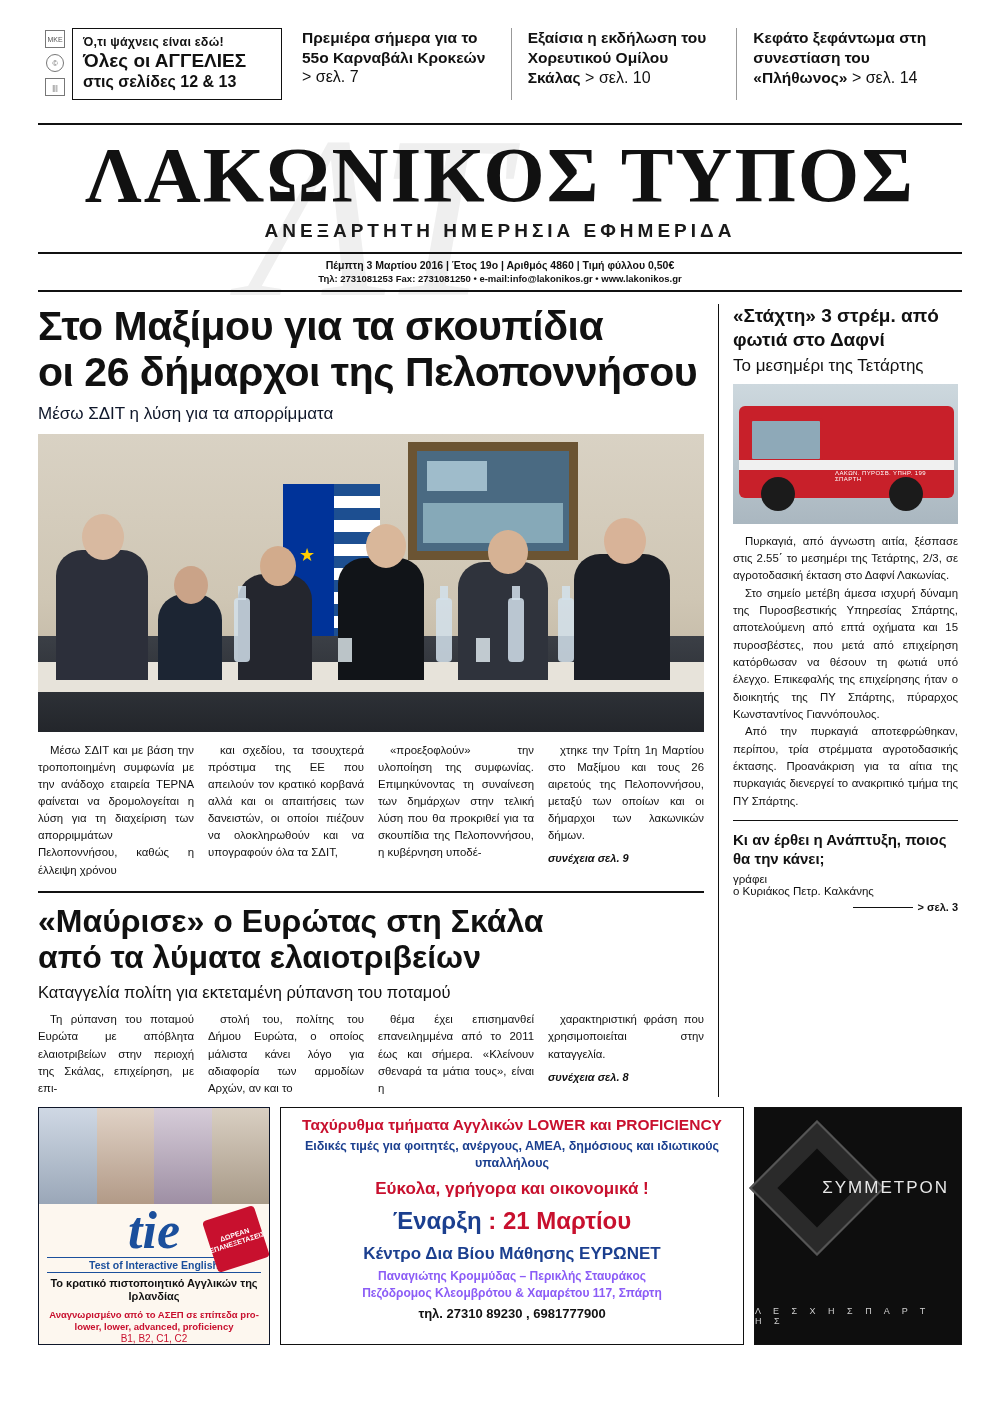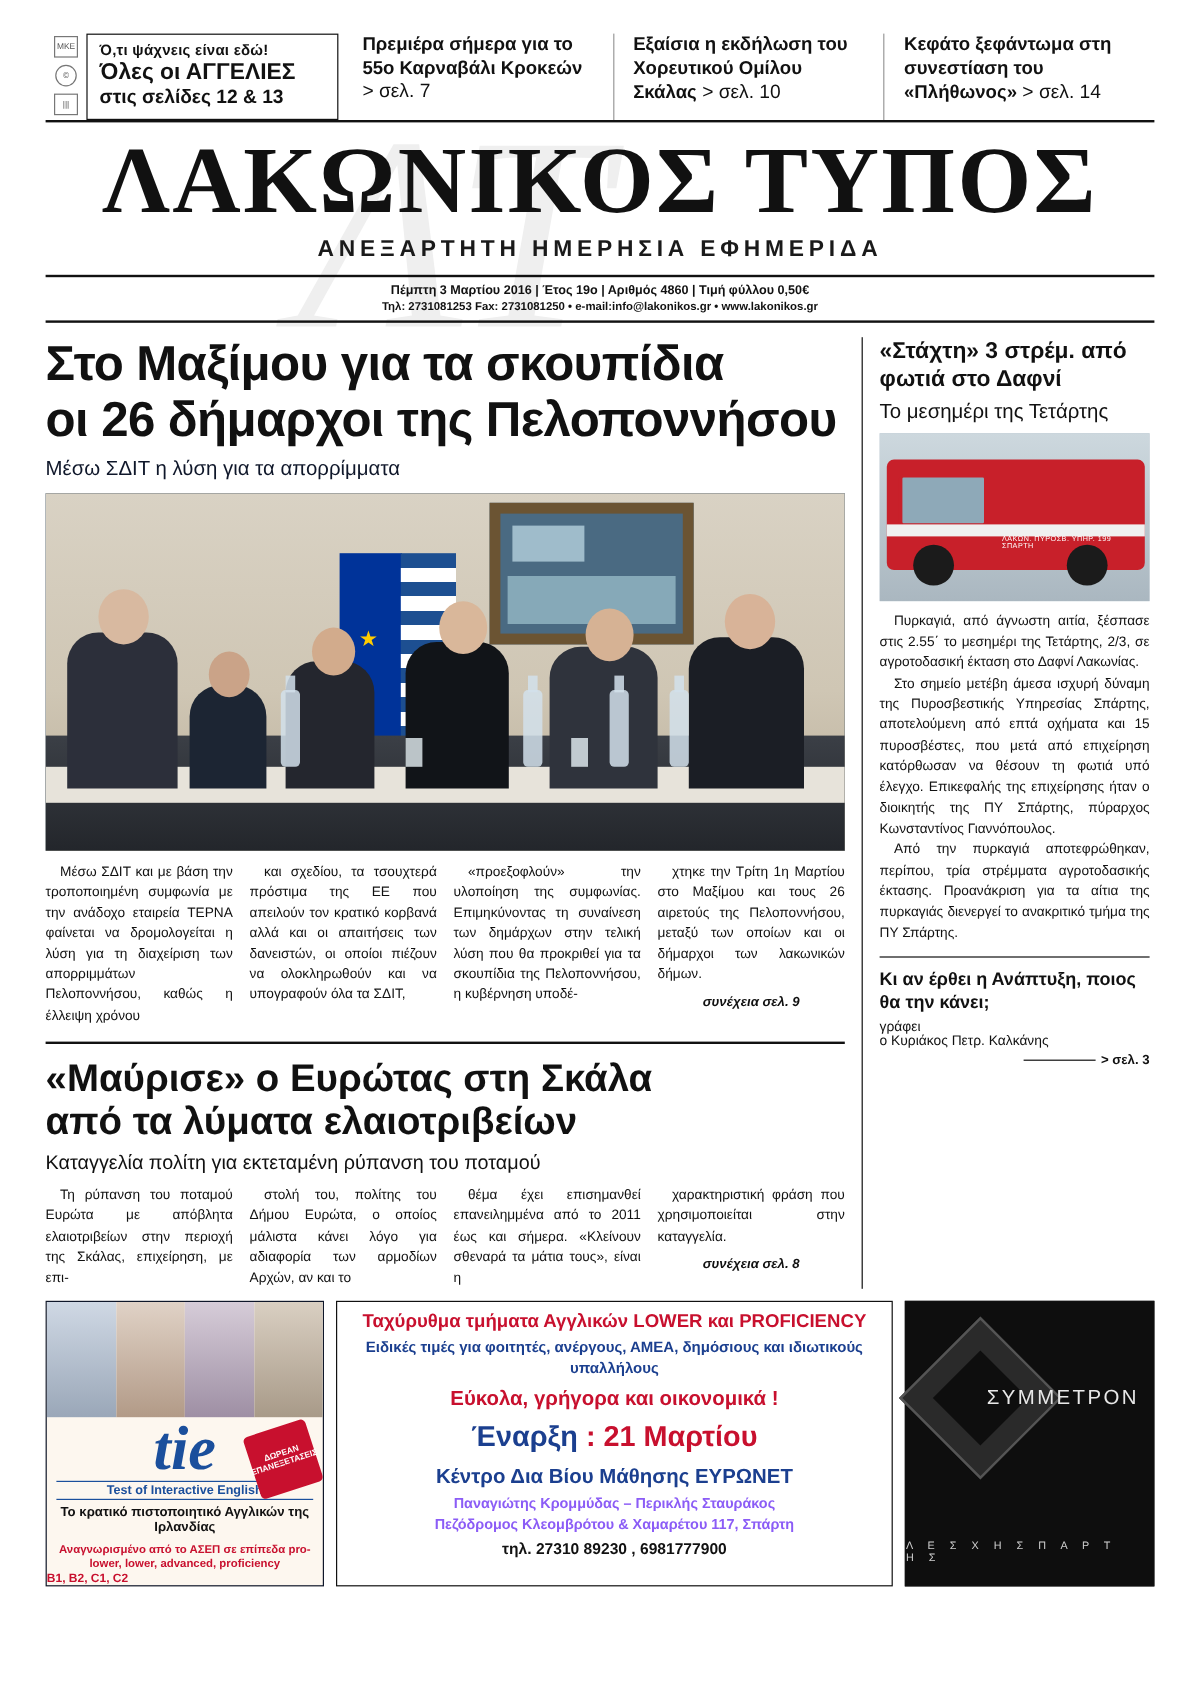--- a/index.html
+++ b/index.html
@@ -8,21 +8,21 @@
     width:1000px; height:1414px;
     background:#ffffff;
     font-family:"Liberation Sans", sans-serif;
     color:#111;
     position:relative;
     overflow:hidden;
   }
   .page { width:1000px; height:1414px; position:relative; padding:28px 38px 10px 38px; }
 
   
-  .topbar { display:flex; align-items:stretch; border-bottom:2px solid #111; padding-bottom:0; }
+  .topbar { display:flex; align-items:stretch; border-bottom:2px solid #111; padding-bottom:23px; }
   .topbar-cell { padding:0 16px; flex:1; }
   .topbar-cell + .topbar-cell { border-left:1px solid #999; }
   .ad-box { border:1px solid #111; padding:6px 10px 8px 10px; width:210px; flex:none; margin-right:4px; }
   .ad-box .l1 { font-size:12.5px; font-weight:bold; letter-spacing:.2px; }
   .ad-box .l2 { font-size:19px; font-weight:bold; margin-top:1px; }
   .ad-box .l3 { font-size:16px; font-weight:bold; margin-top:1px; }
   .teaser { font-size:15.5px; font-weight:bold; line-height:1.28; }
   .stamp { width:34px; flex:none; display:flex; flex-direction:column; align-items:center; gap:6px; padding-top:2px; }
   .stamp .sq { width:20px; height:18px; border:1px solid #777; display:flex; align-items:center; justify-content:center; font-size:7px; color:#555; }
   .stamp .circ { width:18px; height:18px; border:1px solid #777; border-radius:50%; font-size:7px; color:#555; display:flex; align-items:center; justify-content:center; }
@@ -70,21 +70,21 @@
   .photo .cloth { position:absolute; left:0; right:0; bottom:40px; height:30px; background:#e7e3da; }
   .p-person { position:absolute; bottom:52px; border-radius:26px 26px 0 0; }
   .p-head { position:absolute; border-radius:50%; }
   .photo .bottle { position:absolute; bottom:70px; width:16px; height:64px; background:rgba(210,225,235,.85); border-radius:4px; }
   .photo .bottle::after{ content:""; position:absolute; left:4px; top:-12px; width:8px; height:14px; background:rgba(210,225,235,.85); }
   .photo .glass { position:absolute; bottom:70px; width:14px; height:24px; background:rgba(230,240,245,.8); }
 
   .cols4 { display:flex; gap:14px; margin-top:10px; }
   .cols4 .c { flex:1; font-size:11.4px; line-height:1.5; text-align:justify; }
   .cols4 .c p { margin:0; text-indent:12px; }
-  .cont { text-align:center; font-style:italic; font-weight:bold; font-size:11px; margin-top:6px; }
+  .cont { text-align:left; font-style:italic; font-weight:bold; font-size:11px; margin-top:6px; }
 
   .hr-thick { border-top:2px solid #111; margin:12px 0 10px 0; }
 
   .head2 { font-size:32px; font-weight:bold; line-height:1.15; }
   .sub2 { font-size:16.5px; margin-top:7px; }
 
   .cols4b { display:flex; gap:14px; margin-top:9px; }
   .cols4b .c { flex:1; font-size:11.4px; line-height:1.5; text-align:justify; }
   .cols4b .c p { margin:0; text-indent:12px; }
 
@@ -111,21 +111,21 @@
   
   .adrow { display:flex; gap:10px; margin-top:10px; align-items:stretch; }
   .ad-tie { width:232px; border:1px solid #0f172a; background:#fdf7ef; position:relative; overflow:hidden; }
   .ad-tie .photo4 { height:96px; display:flex; }
   .ad-tie .photo4 div { flex:1; }
   .ad-tie .logo { text-align:center; padding:4px 0 0 0; }
   .ad-tie .tie { font-family:"Liberation Serif", serif; font-size:52px; color:#1b4f9c; font-weight:bold; font-style:italic; line-height:.9; }
   .ad-tie .cap1 { text-align:center; font-size:10.5px; font-weight:bold; color:#1b4f9c; border-top:1px solid #1b4f9c; border-bottom:1px solid #1b4f9c; margin:2px 8px; padding:1px 0; }
   .ad-tie .cap2 { text-align:center; font-size:11px; font-weight:bold; color:#111; margin-top:4px; line-height:1.2; }
   .ad-tie .cap3 { text-align:center; font-size:9.5px; font-weight:bold; color:#c8102e; margin-top:6px; line-height:1.25; padding:0 6px; }
-  .ad-tie .cap4 { text-align:left; font-size:10px; font-weight:bold; color:#c8102e; }
+  .ad-tie .cap4 { text-align:center; font-size:10px; font-weight:normal; color:#c8102e; }
   .ad-tie .badge { position:absolute; right:6px; top:104px; width:54px; height:54px; background:#c8102e; color:#fff; transform:rotate(-18deg); border-radius:4px; font-size:7px; font-weight:bold; display:flex; align-items:center; justify-content:center; text-align:center; padding:3px; line-height:1.15; }
 
   .ad-euronet { flex:1; border:1px solid #111; background:#fff; padding:8px 10px; text-align:center; }
   .ad-euronet .l1 { font-size:15.5px; font-weight:bold; color:#c8102e; }
   .ad-euronet .l2 { font-size:12.5px; font-weight:bold; color:#1b3f8f; margin-top:4px; line-height:1.35; }
   .ad-euronet .l3 { font-size:17px; font-weight:bold; color:#c8102e; margin-top:7px; }
   .ad-euronet .rowbig { font-size:24px; font-weight:bold; color:#c8102e; margin-top:6px; line-height:1.3; }
   .ad-euronet .rowbig .lbl { color:#1b3f8f; }
   .ad-euronet .l4 { font-size:17px; font-weight:bold; color:#1b3f8f; margin-top:8px; }
   .ad-euronet .l5 { font-size:12px; font-weight:bold; color:#8b5cf6; margin-top:4px; line-height:1.45; }

